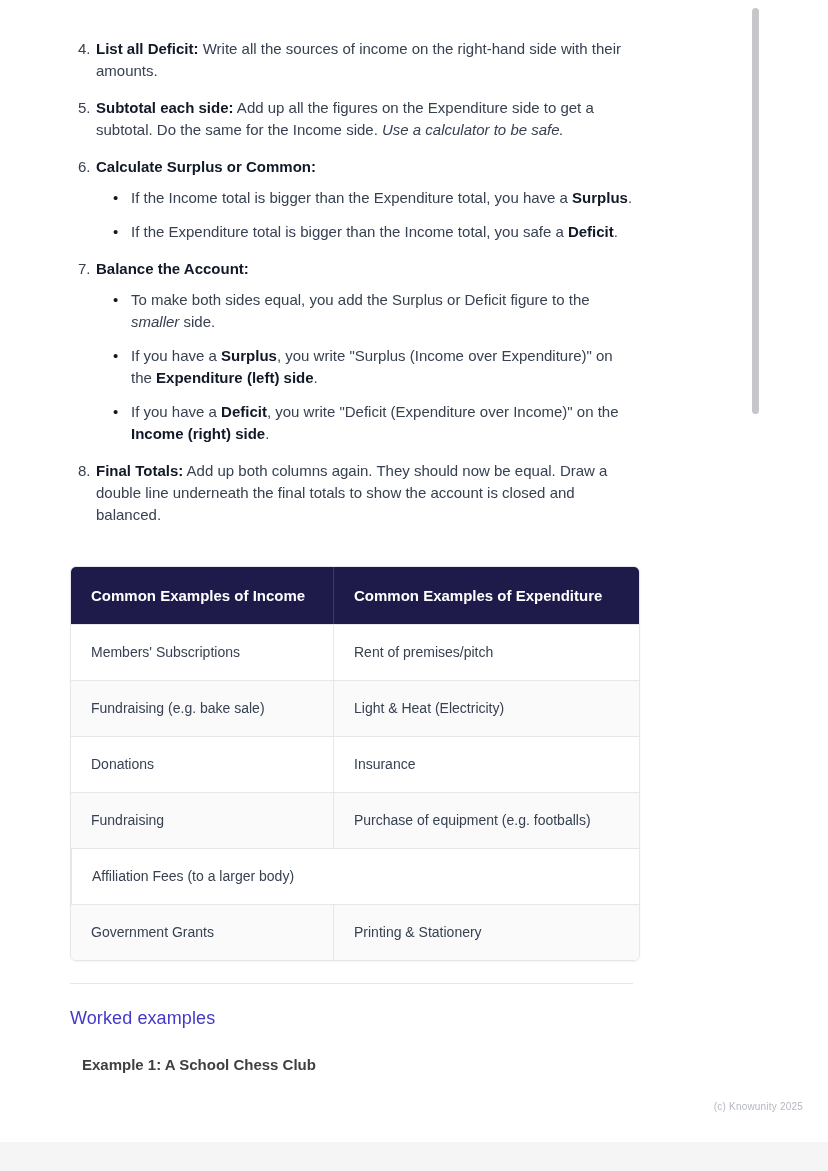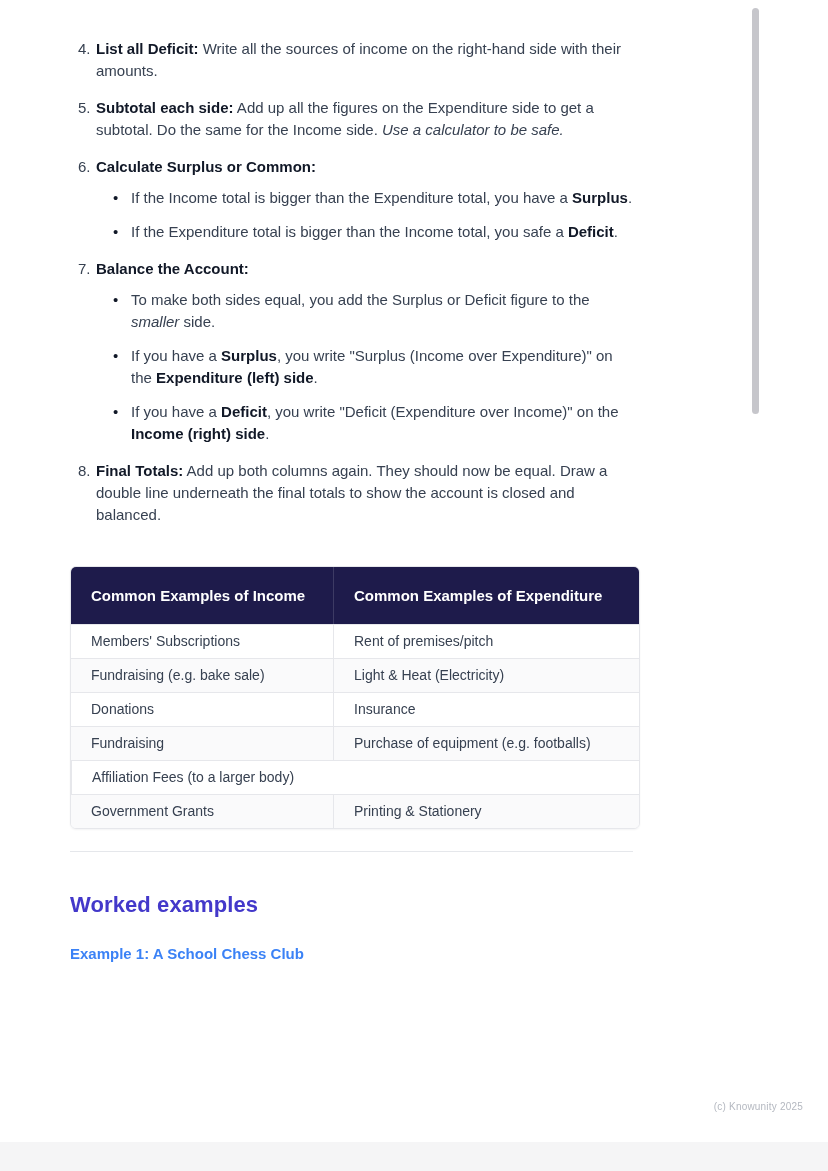--- a/index.html
+++ b/index.html
@@ -29,28 +29,28 @@
 
   
   .table { margin-top:40px; width:570px; border:1px solid #e6e7eb; border-radius:6px; overflow:hidden;
            box-shadow:0 1px 2px rgba(16,24,40,0.05); }
   .thead { display:flex; font-size:15px; font-weight:700; }
   .th { padding:18px 20px; line-height:21px; }
   .th1 { width:262px; flex:none; }
   .th2 { flex:1; border-left:1px solid rgba(255,255,255,0.14); }
   .trow { display:flex; font-size:14px; color:#374151; border-top:1px solid #e6e7eb; background:#ffffff; }
   .trow:nth-child(even) { background:#fafafb; }
-  .td { padding:8px 20px; line-height:17px; }
+  .td { padding:19px 20px; line-height:17px; }
   .td1 { width:262px; flex:none; }
   .td2 { flex:1; border-left:1px solid #e6e7eb; }
 
   .divider { margin-top:22px; border:none; border-top:1px solid #e5e7eb; height:0; }
 
-  .section-heading { margin-top:40px; font-size:22px; font-weight:700; letter-spacing:0.1px; }
-  .example-heading { margin-top:27px; font-size:15px; font-weight:700; color:#3b82f6; }
+  .section-heading { margin-top:24px; font-size:18px; font-weight:400; letter-spacing:0.1px; }
+  .example-heading { margin-top:27px; font-size:15px; font-weight:700; color:#404040;margin-left:12px; }
 
   .watermark { position:absolute; top:1101px; right:25px; font-size:10px; letter-spacing:0.2px; }
 
   .page-gap { position:absolute; left:0; bottom:0; width:828px; height:29px; background:#f5f5f6; }
 
   .scrollbar-thumb { position:absolute; top:8px; right:69px; width:7px; height:406px;
                      border-radius:4px; cursor:pointer; }
 </style>
 </head>
 <body>

